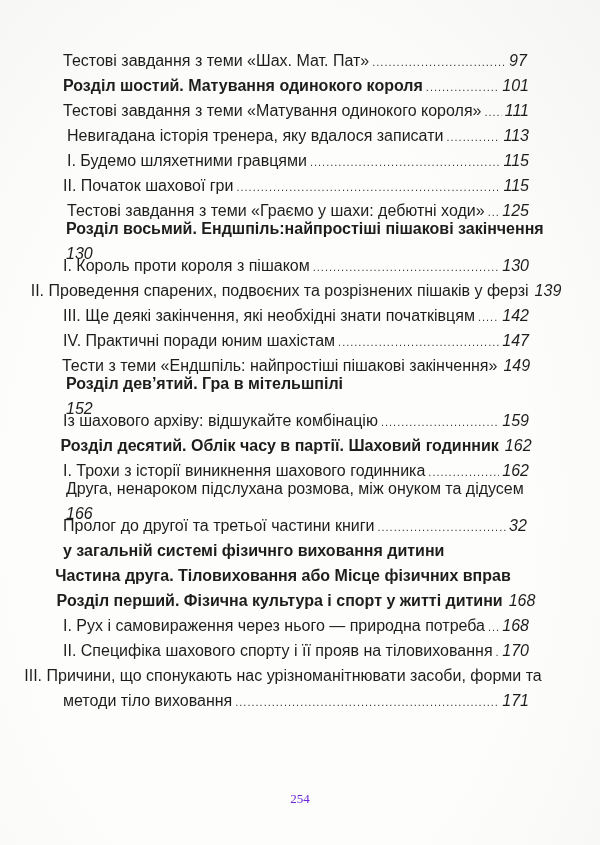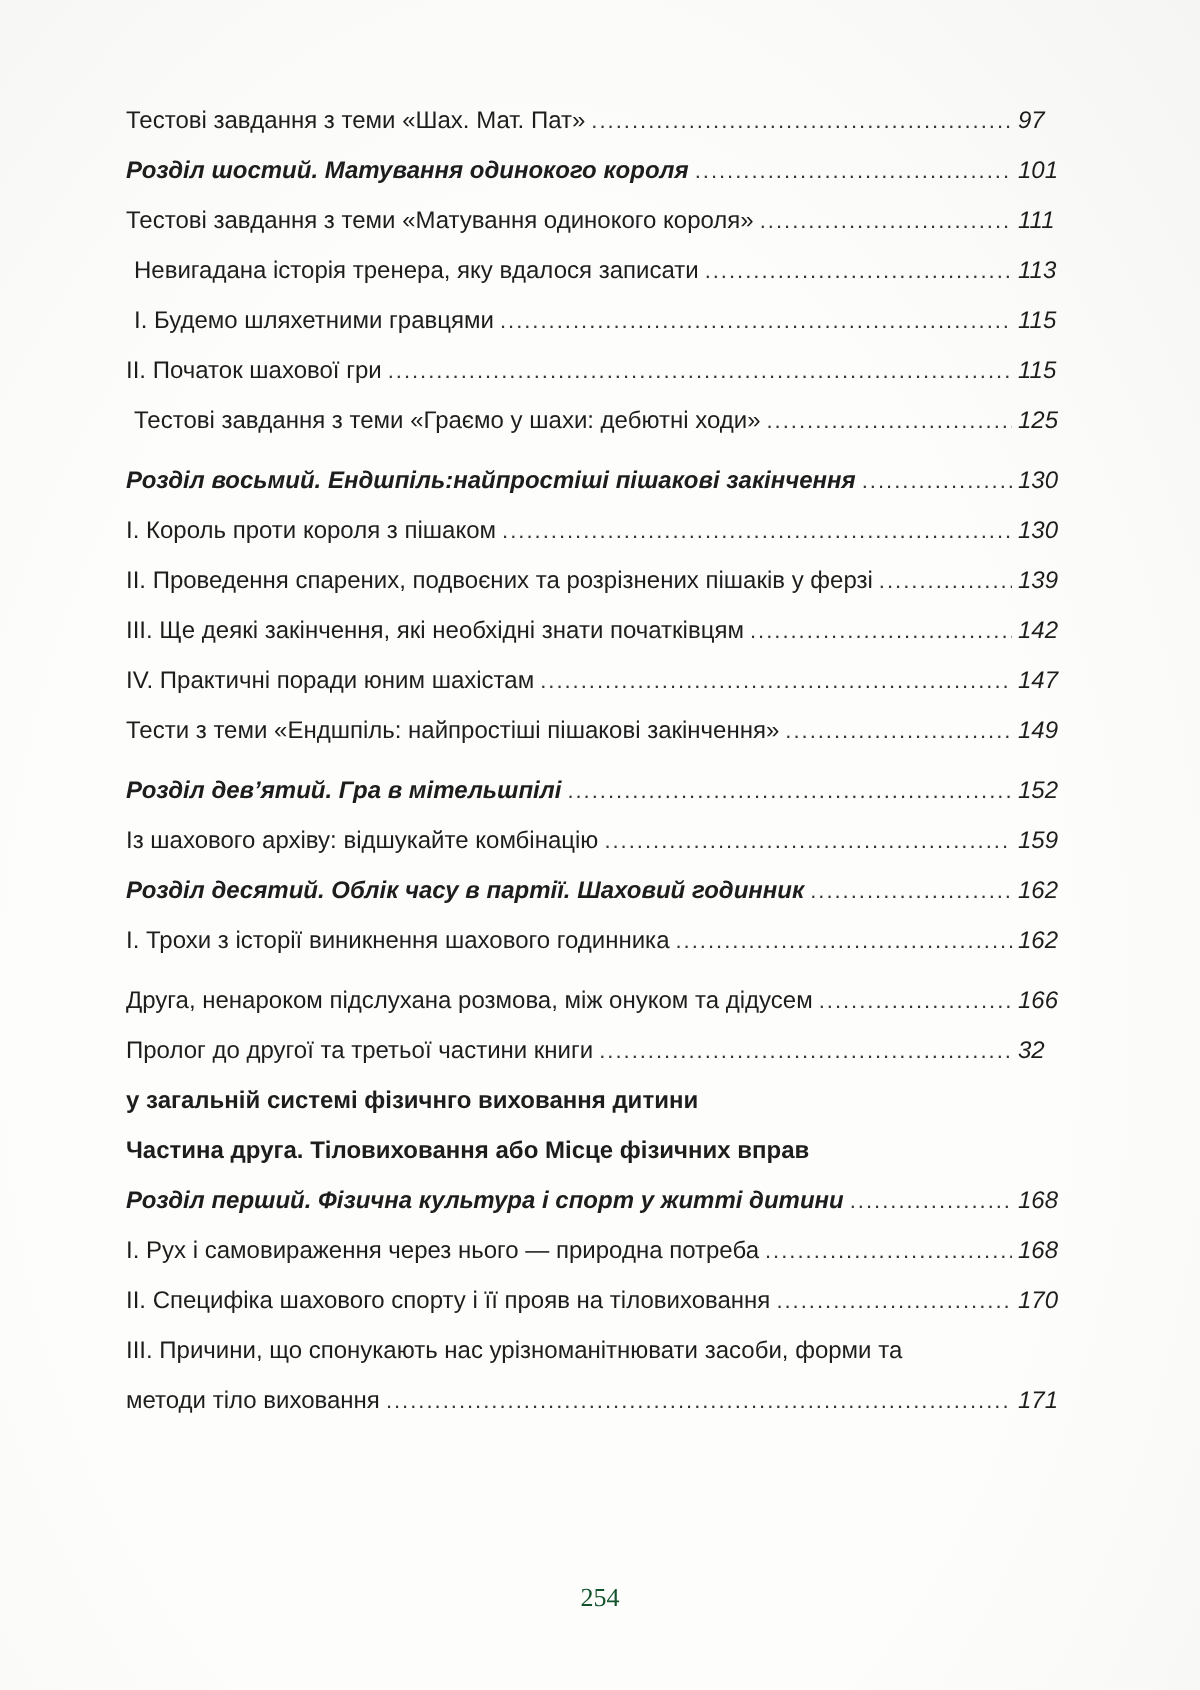--- a/index.html
+++ b/index.html
@@ -19,21 +19,21 @@
     .toc {
       position: absolute;
       left: 63px;
       top: 48px;
       width: 466px;
     }
     .entry {
       display: flex;
       align-items: baseline;
       height: 25px;
-      font-size: 12px;
+      font-size: 16px;
       line-height: 25px;
       white-space: nowrap;
       justify-content: center;
     }
     .entry .title {
       flex: 0 0 auto;
     }
     .entry .dots {
       flex: 1 1 auto;
       overflow: hidden;
@@ -44,33 +44,33 @@
     }
     .entry .dots::before {
       content: "................................................................................................................................................................................";
     }
     .entry .page {
       flex: 0 0 auto;
       min-width: 20px;
       text-align: left;
       font-style: italic;
     }
-    .entry.section .title { font-weight: bold; font-style: italic; }
+    .entry.section .title { font-weight: bold; }
     .entry.part .title { font-weight: bold; }
     .entry.indent1 .title { padding-left: 4px; }
-    .entry.gap-before { margin-top: 5px; }
+    .entry.gap-before { margin-top: 5px; flex-direction: column; }
     .entry.nodots .dots { visibility: hidden; }
     .folio {
       position: absolute;
       left: 0; right: 0;
       top: 791px;
       text-align: center;
       font-family: "Liberation Serif", "DejaVu Serif", serif;
       font-size: 13px;
-      color: #14532d;
+      color: #6d28d9;
     }
   </style>
 </head>
 <body>
 
 <div class="page-shade"></div>
 
 <div class="toc">
   <div class="entry">
       <span class="title">Тестові завдання з теми «Шах. Мат. Пат»</span>

